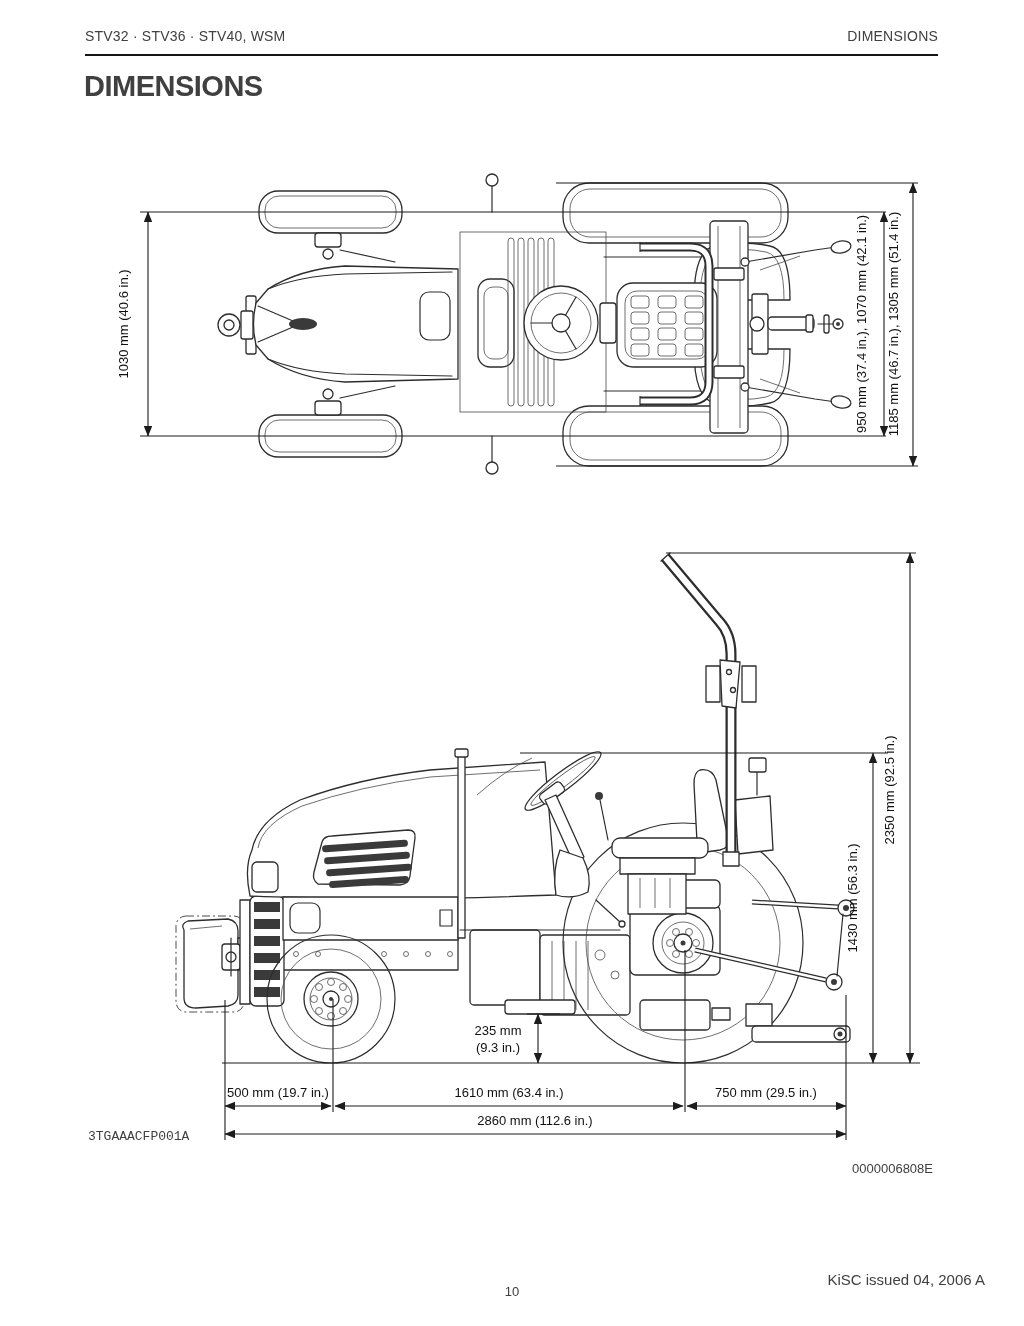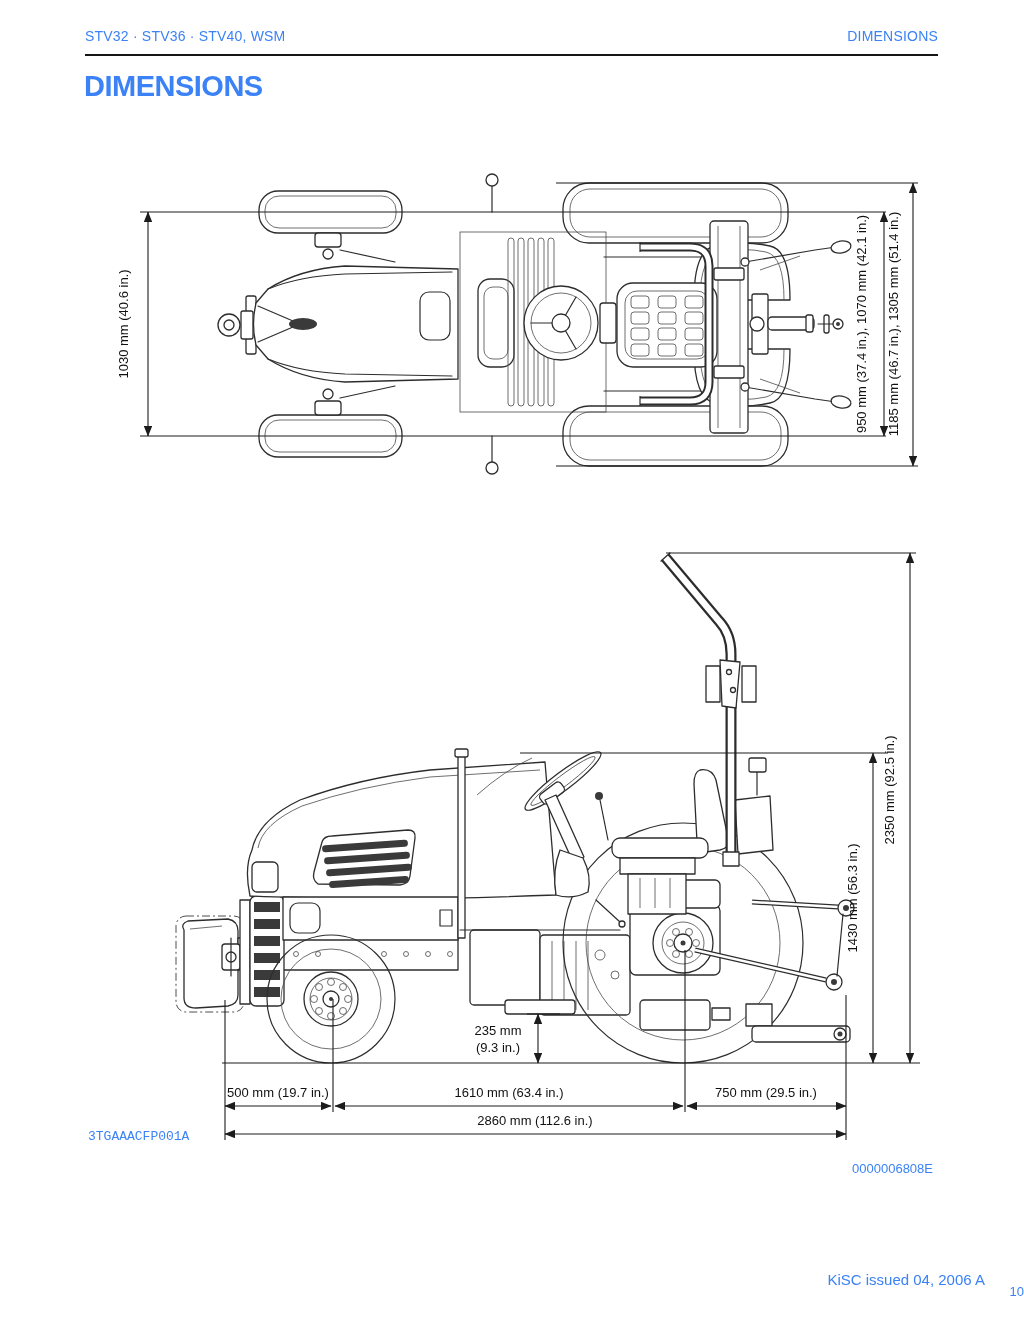--- a/index.html
+++ b/index.html
@@ -1,28 +1,28 @@
 <!DOCTYPE html>
 <html><head>
 <meta charset="utf-8">
 <style>
   html,body{margin:0;padding:0;background:#e8e8e8;}
   .page{
     position:relative;width:1024px;height:1326px;background:#ffffff;
     margin:0 auto;overflow:hidden;
-    font-family:"Liberation Sans", sans-serif;color:#3b82f6;
+    font-family:"Liberation Sans", sans-serif;color:#404040;
   }
   .hdr-left{position:absolute;left:85px;top:28px;font-size:14px;letter-spacing:.2px;}
   .hdr-right{position:absolute;right:86px;top:28px;font-size:14px;letter-spacing:.2px;}
   .hdr-rule{position:absolute;left:85px;top:54px;width:853px;height:2px;background:#151515;}
   .doc-title{position:absolute;left:84px;top:70px;font-size:29px;font-weight:700;letter-spacing:-.5px;}
   .fig-code{position:absolute;left:88px;top:1129px;font-size:13px;font-family:Liberation Mono, monospace;}
   .doc-code{position:absolute;right:91px;top:1161px;font-size:13px;margin-left:13px;}
   .foot-issue{position:absolute;right:39px;top:1271px;font-size:15px;}
-  .page-num{position:absolute;left:0;top:1284px;width:100%;text-align:right;font-size:13px;}
+  .page-num{position:absolute;left:0;top:1284px;width:100%;text-align:center;font-size:13px;}
   svg{position:absolute;left:0;top:0;}
   svg text{font-family:"Liberation Sans", sans-serif;font-size:13px;fill:#111;}
   .art{stroke:#2d2d2d;fill:none;stroke-width:1.2;stroke-linecap:round;stroke-linejoin:round;}
   .artw{stroke:#2d2d2d;fill:#fff;stroke-width:1.3;stroke-linejoin:round;}
   .thin{stroke:#4a4a4a;fill:none;stroke-width:.8;}
   .dark{fill:#3a3a3a;stroke:none;}
   .dim{stroke:#1c1c1c;fill:none;stroke-width:1.1;}
 </style>
 </head>
 <body>

